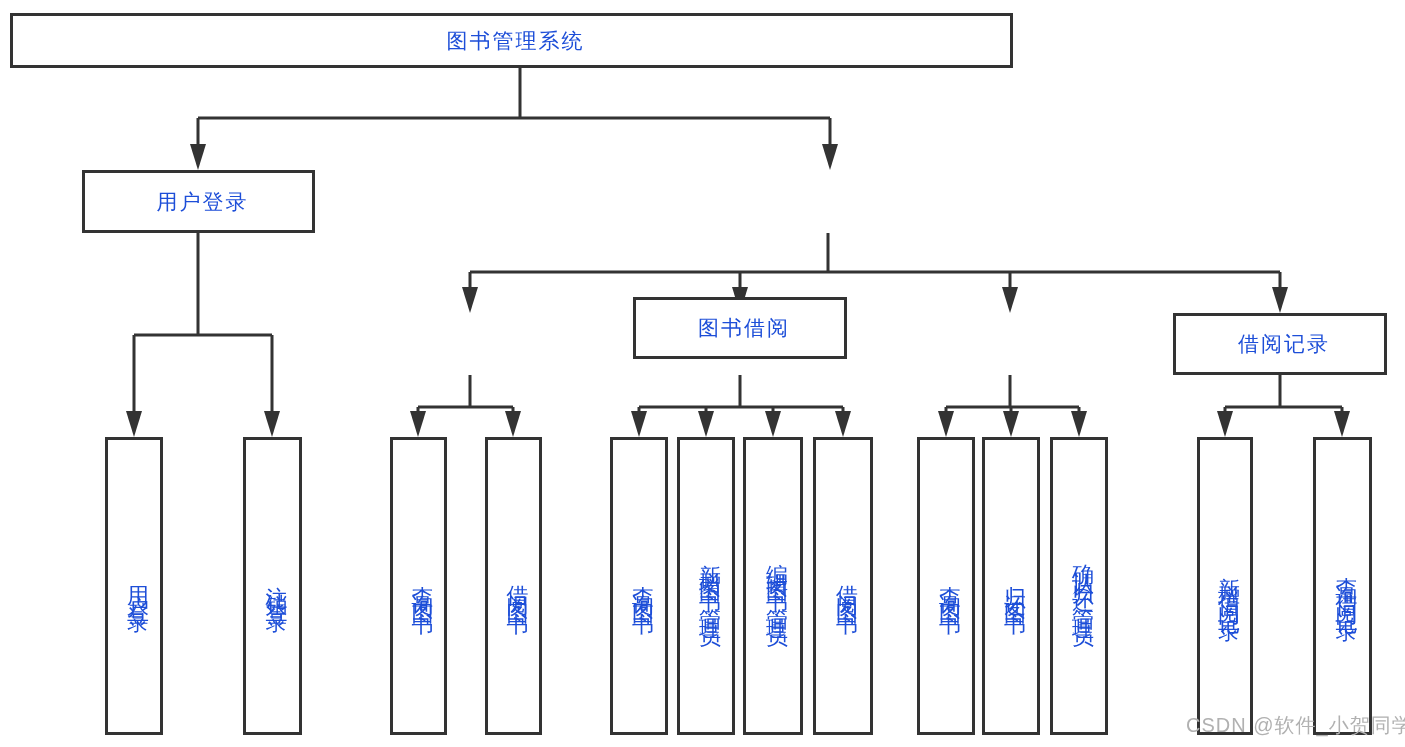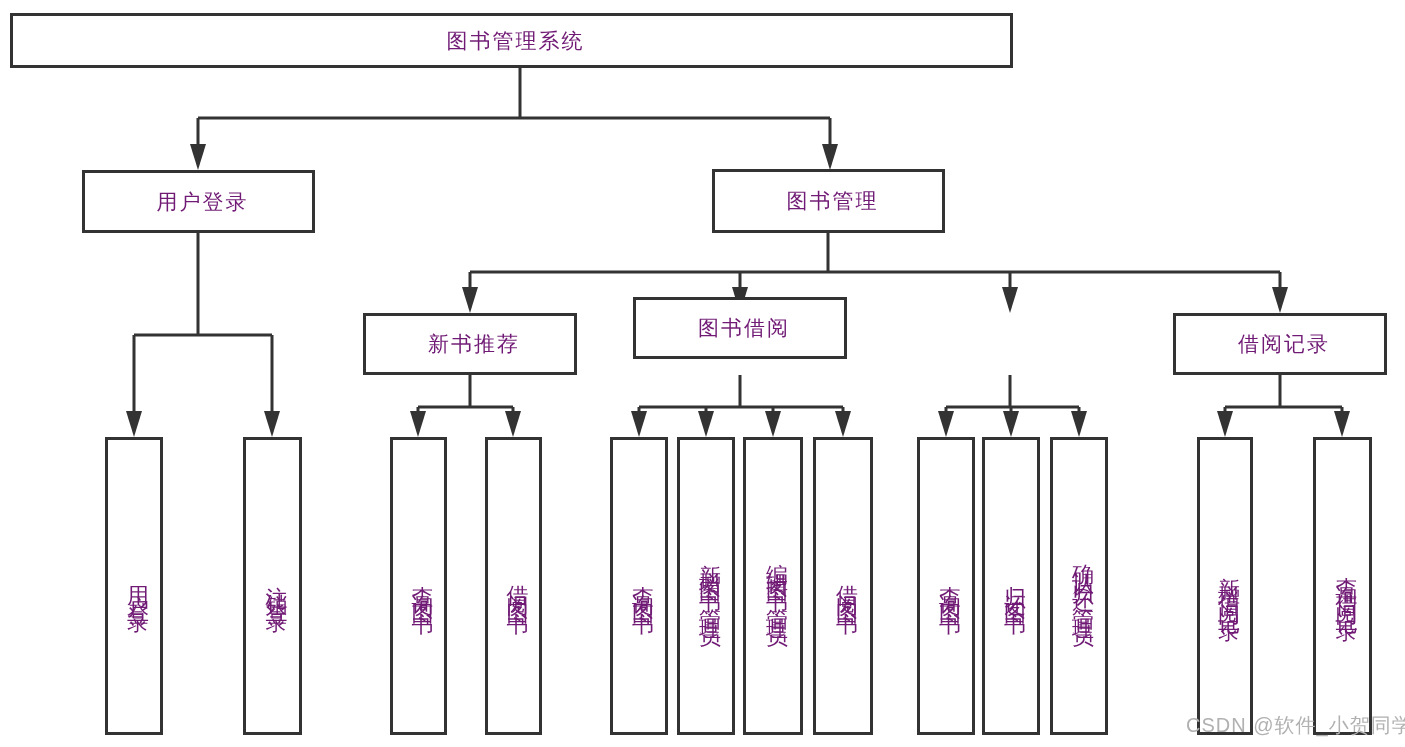--- a/index.html
+++ b/index.html
@@ -19,21 +19,21 @@
     position: absolute;
     left: 0;
     top: 0;
     z-index: 1;
   }
   .node {
     position: absolute;
     box-sizing: border-box;
     border: 3px solid #333333;
     background: #ffffff;
-    color: #701a75;
+    color: #1d4ed8;
     display: flex;
     align-items: center;
     justify-content: center;
     z-index: 2;
     padding-left: 8px;
   }
   .node.h {
     font-size: 21px;
     letter-spacing: 2px;
     text-align: center;
@@ -95,23 +95,21 @@
       <polygon points="1003,411 1019,411 1011,437"></polygon>
       <polygon points="1071,411 1087,411 1079,437"></polygon>
       <polygon points="1217,411 1233,411 1225,437"></polygon>
       <polygon points="1334,411 1350,411 1342,437"></polygon>
     </g>
   </svg>
 
   <div class="node h" style="left:10px;top:13px;width:1003px;height:55px">图书管理系统</div>
 
   <div class="node h" style="left:82px;top:170px;width:233px;height:63px">用户登录</div>
-  <div class="node h" style="left:712px;top:169px;width:233px;height:64px">图书管理</div>
 
-  <div class="node h" style="left:363px;top:313px;width:214px;height:62px">新书推荐</div>
   <div class="node h" style="left:633px;top:297px;width:214px;height:62px">图书借阅</div>
   <div class="node h" style="left:1173px;top:313px;width:214px;height:62px">借阅记录</div>
 
   <div class="node v" style="left:105px;top:437px;width:58px;height:298px">
     <span class="vtext">用户登录</span>
   </div>
   <div class="node v" style="left:243px;top:437px;width:59px;height:298px">
     <span class="vtext">注销登录</span>
   </div>
 

